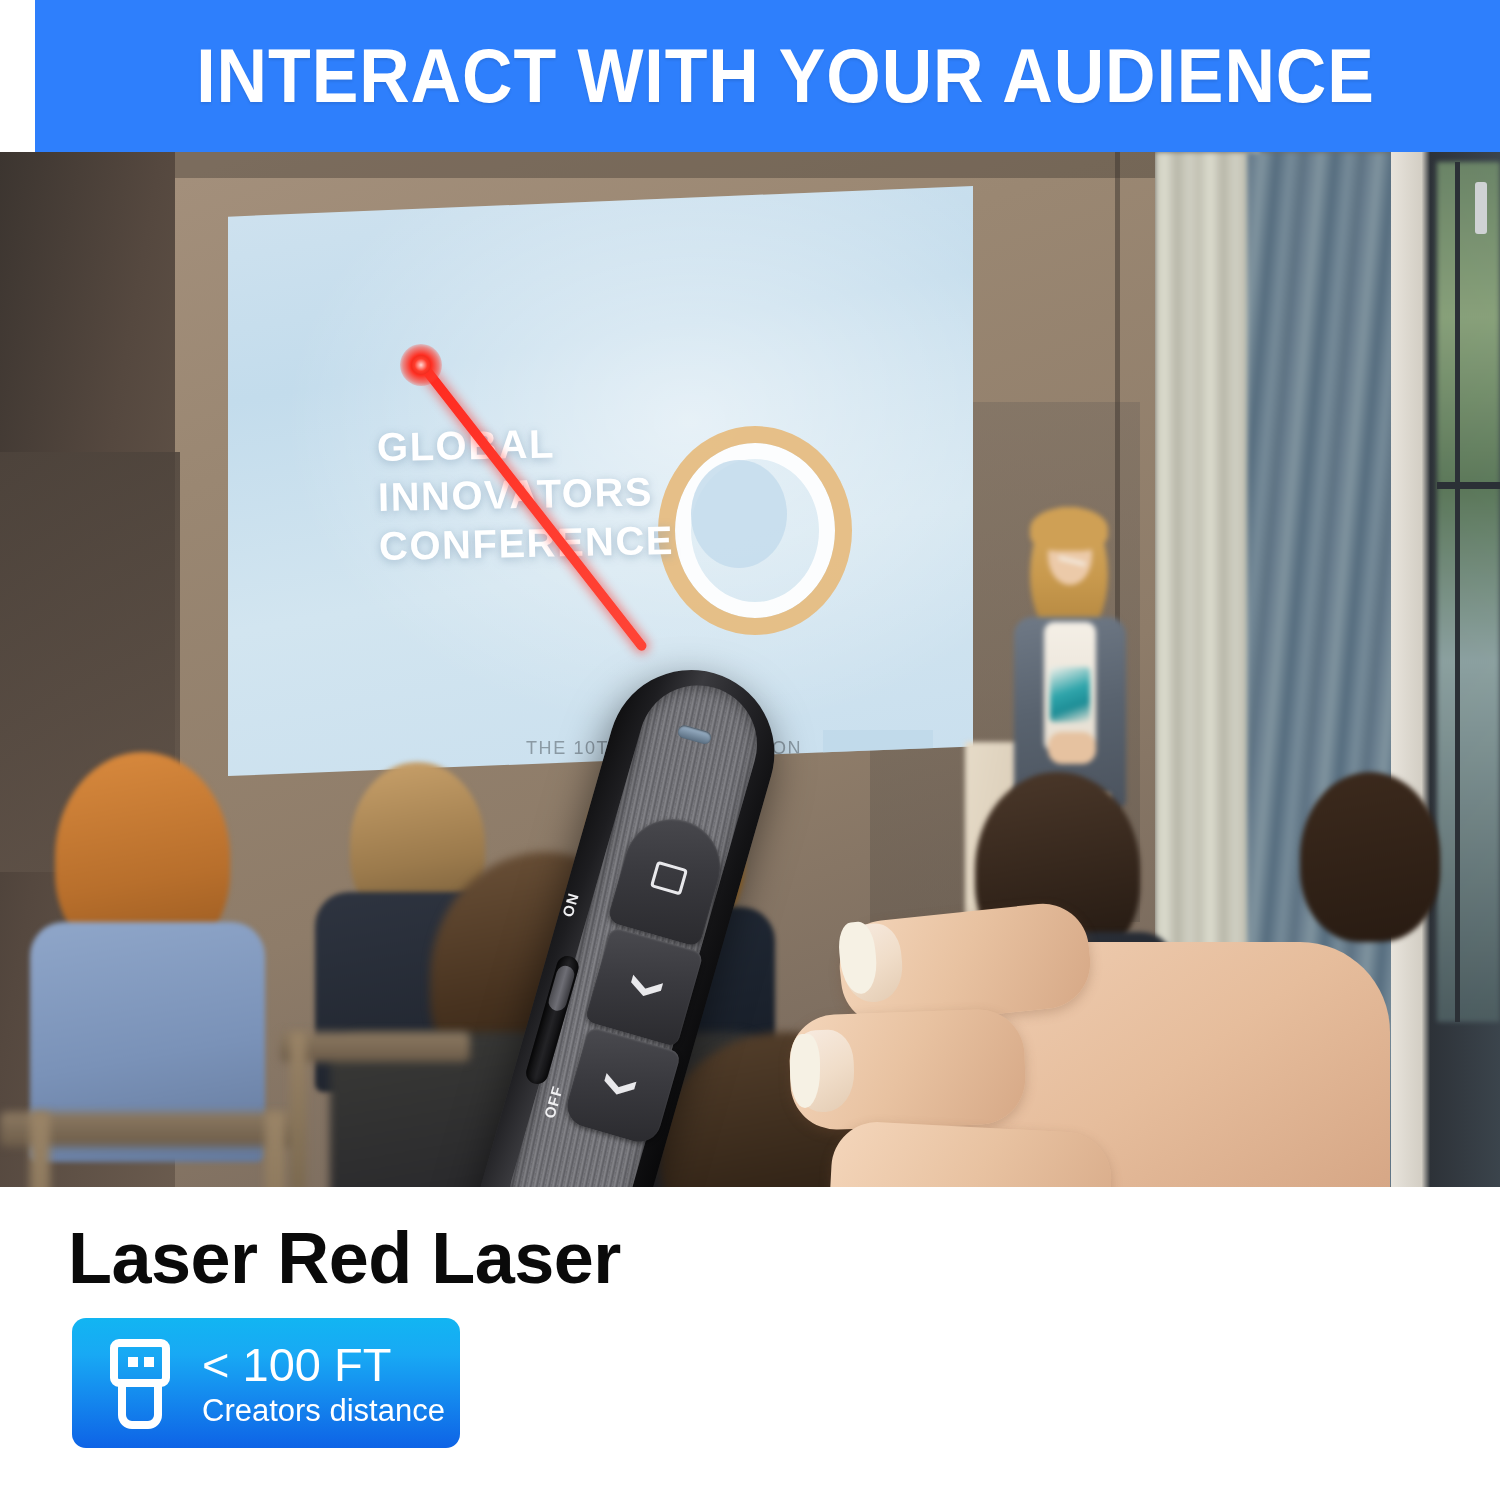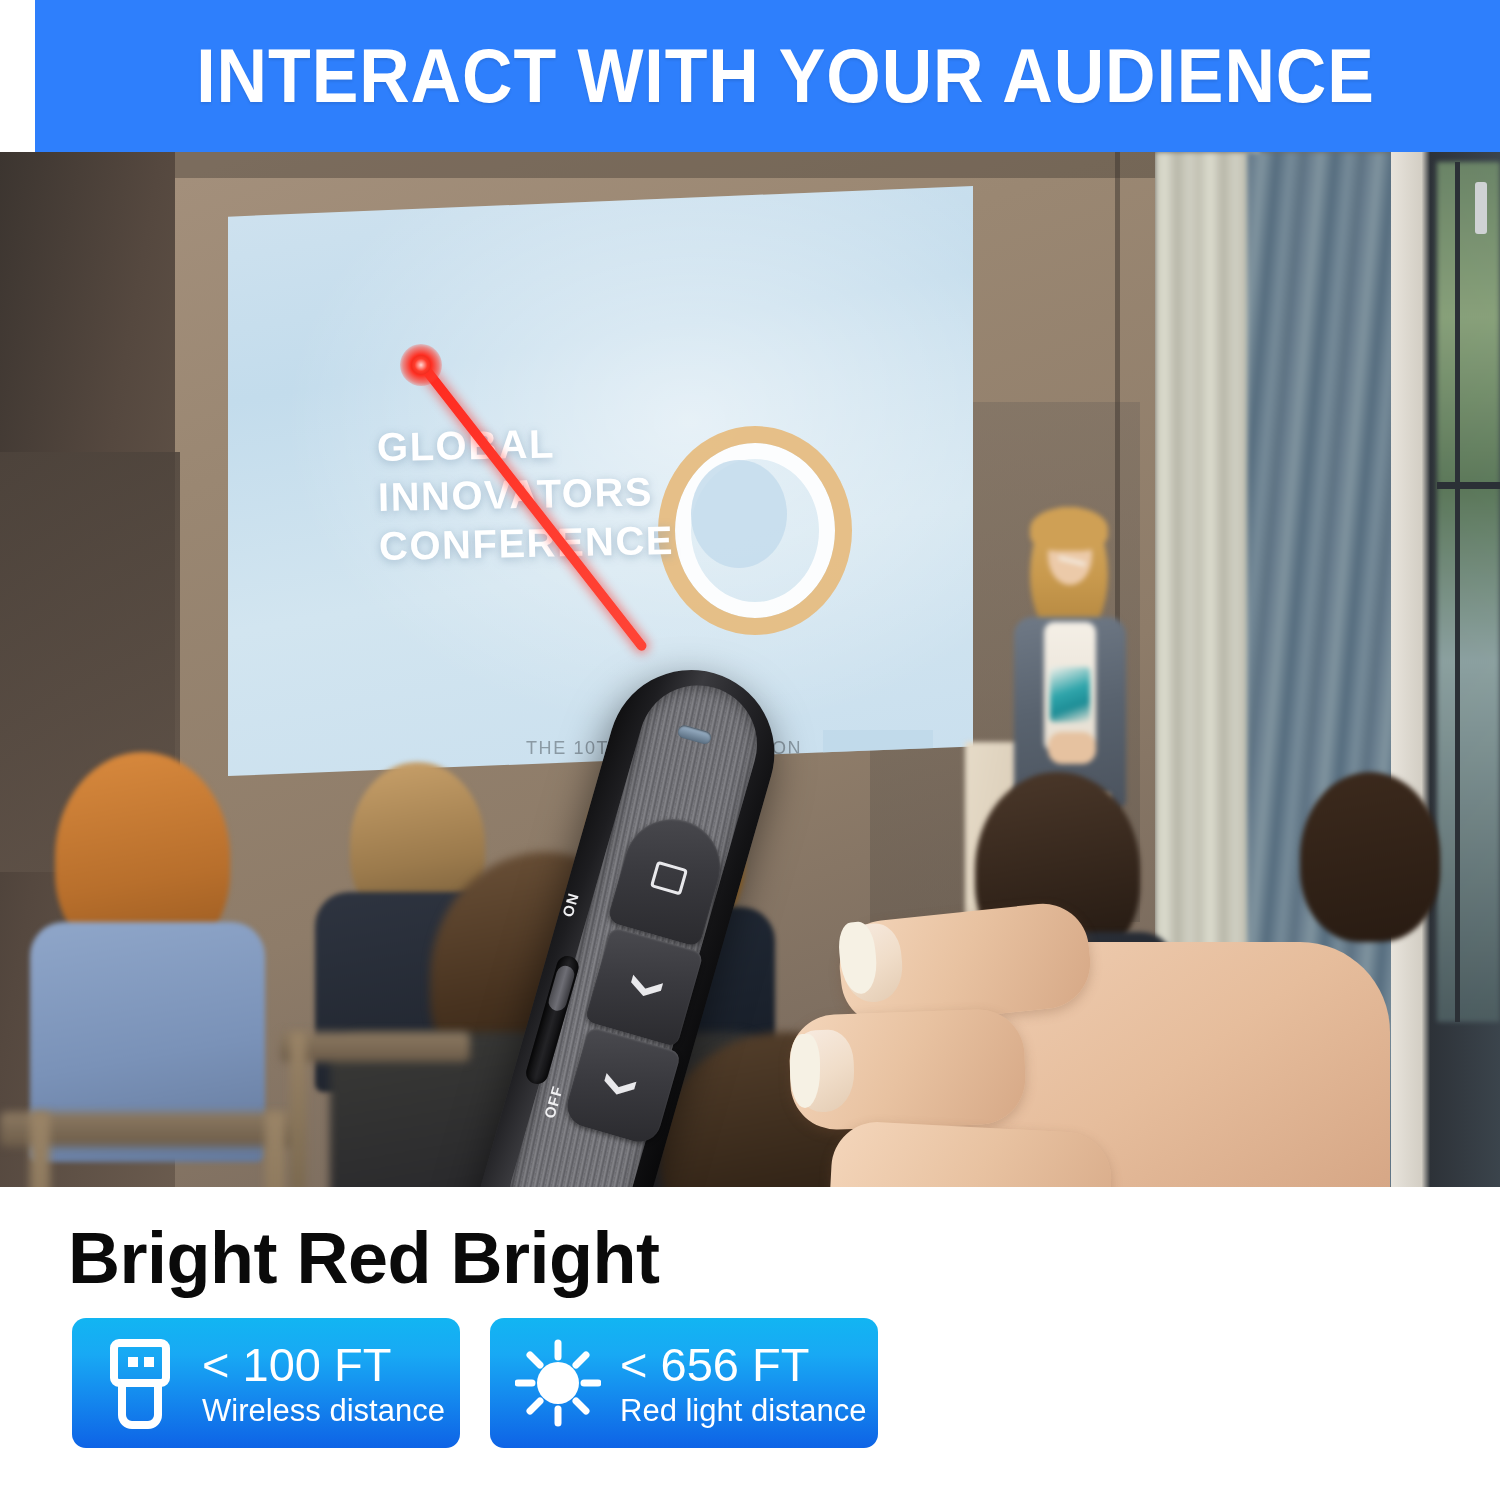--- a/index.html
+++ b/index.html
@@ -633,56 +633,35 @@
       <div class="nail-tip" style="left:20px; top:122px; width:30px; height:74px;"></div>
 
       <div class="finger" style="left:60px;  top:215px; width:280px; height:140px; transform:rotate(3deg);"></div>
 
     </div>
 
   </div>
 
   <div class="bottom"></div>
 
-  <div class="feature-title">Bright Red Bright</div>
+  <div class="feature-title">Laser Red Laser</div>
 
   <div class="badges">
 
     <div class="badge">
       <div class="badge-icon">
         <svg width="80" height="92" viewBox="0 0 80 92" fill="none" aria-hidden="true">
           <rect x="14" y="6" width="52" height="40" rx="5" stroke="#ffffff" stroke-width="8"></rect>
           <rect x="28" y="20" width="10" height="10" fill="#ffffff"></rect>
           <rect x="44" y="20" width="10" height="10" fill="#ffffff"></rect>
           <path d="M22 46 v32 a10 10 0 0 0 10 10 h16 a10 10 0 0 0 10 -10 v-32" stroke="#ffffff" stroke-width="8" fill="none" stroke-linejoin="round"></path>
         </svg>
       </div>
       <div class="badge-text">
         <div class="badge-main">&lt; 100 FT</div>
-        <div class="badge-sub">Wireless distance</div>
+        <div class="badge-sub">Creators distance</div>
       </div>
     </div>
 
-    <div class="badge">
-      <div class="badge-icon">
-        <svg width="86" height="92" viewBox="0 0 86 92" fill="none" aria-hidden="true">
-          <circle cx="43" cy="46" r="21" fill="#ffffff"></circle>
-          <g stroke="#ffffff" stroke-width="7" stroke-linecap="round">
-            <line x1="43" y1="6" x2="43" y2="20"></line>
-            <line x1="43" y1="72" x2="43" y2="86"></line>
-            <line x1="3" y1="46" x2="17" y2="46"></line>
-            <line x1="69" y1="46" x2="83" y2="46"></line>
-            <line x1="15" y1="18" x2="25" y2="28"></line>
-            <line x1="61" y1="64" x2="71" y2="74"></line>
-            <line x1="15" y1="74" x2="25" y2="64"></line>
-            <line x1="61" y1="28" x2="71" y2="18"></line>
-          </g>
-        </svg>
-      </div>
-      <div class="badge-text">
-        <div class="badge-main">&lt; 656 FT</div>
-        <div class="badge-sub">Red light distance</div>
-      </div>
-    </div>
 
   </div>
 
 </div>
 
 </body></html>

